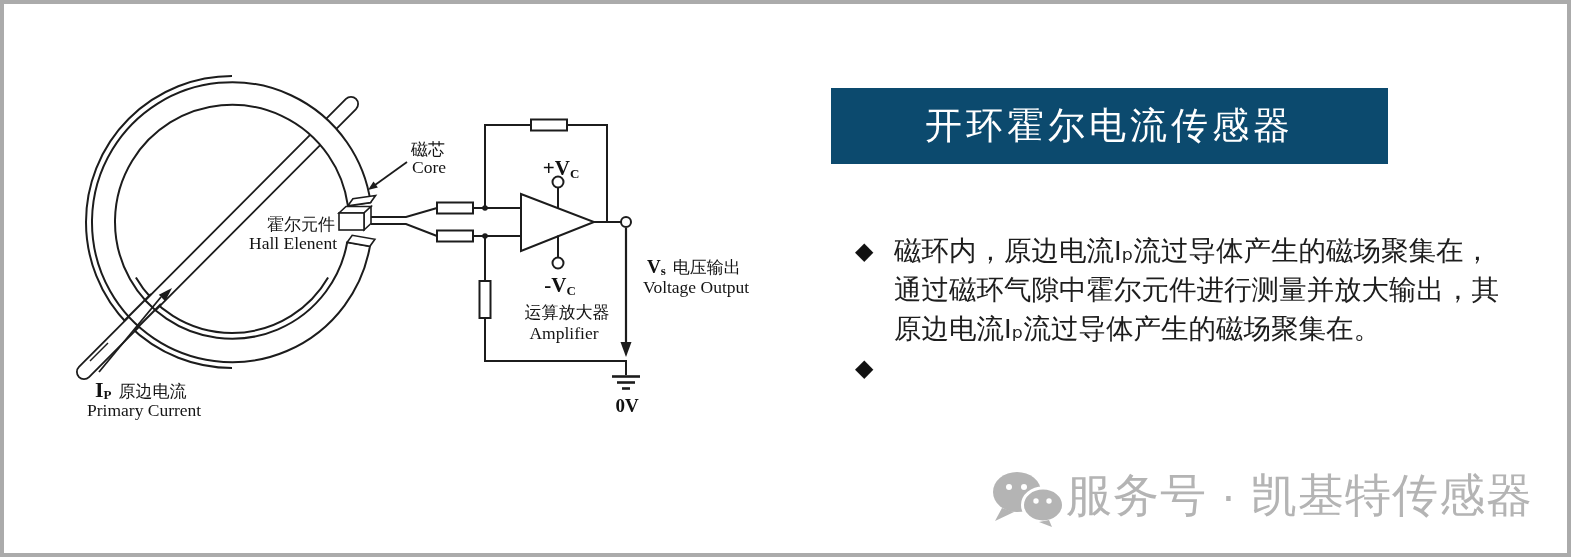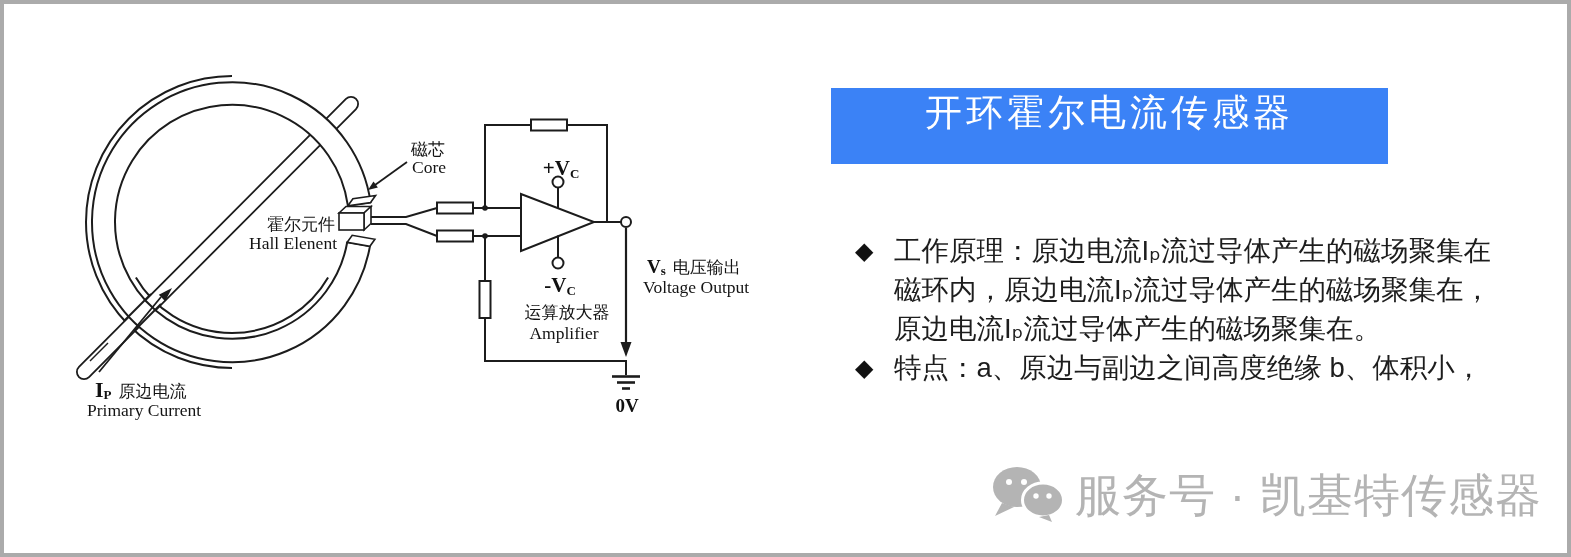--- a/index.html
+++ b/index.html
@@ -13,31 +13,31 @@
   .wire{stroke:#1c1c1c; stroke-width:2; fill:none;}
   .part{stroke:#1c1c1c; stroke-width:2; fill:#ffffff;}
   .thin{stroke:#1c1c1c; stroke-width:1.6; fill:#ffffff;}
   .ink{fill:#1c1c1c; stroke:none;}
   .t-zh{font-family:"Liberation Sans","DejaVu Sans",sans-serif; font-size:17px; fill:#141414;}
   .t-en{font-family:"Liberation Serif","DejaVu Serif",serif; font-size:17.5px; fill:#141414;}
   .t-bs{font-family:"Liberation Serif","DejaVu Serif",serif; font-weight:bold; fill:#111111;}
   
   .banner{
     position:absolute; left:827px; top:84px; width:557px; height:76px;
-    background:#3b82f6; display:flex; align-items:flex-start; justify-content:center;
+    background:#0c4a6e; display:flex; align-items:center; justify-content:center;
   }
   .banner-title{color:#ffffff; font-size:37px; letter-spacing:4px; font-weight:400; white-space:nowrap;}
   
   .bullets{position:absolute; left:851px; top:227px; width:672px; color:#1d1d1d;}
   .bullet-item{display:flex; align-items:flex-start;}
   .b-diamond{flex:0 0 39px; font-size:24px; line-height:39px; color:#111;}
   .b-lines{flex:1;}
   .b-line{font-size:27.5px; line-height:39px; white-space:nowrap;}
   
-  .watermark{position:absolute; left:986px; top:461px; display:flex; align-items:flex-start; gap:9px;}
+  .watermark{position:absolute; left:986px; top:461px; display:flex; align-items:flex-end; }
   .wm-text{color:#b4b4b4; font-size:46px; letter-spacing:1px; white-space:nowrap;}
 </style>
 </head>
 <body>
 
 <div class="frame">
 
   <svg class="diagram-svg" width="800" height="557" viewBox="0 0 800 557">
 
     <path d="M228 364 A146 146 0 0 1 228 72" class="wire"></path>
@@ -117,29 +117,28 @@
   </svg>
 
   <div class="banner">
     <span class="banner-title">开环霍尔电流传感器</span>
   </div>
 
   <div class="bullets">
     <div class="bullet-item">
       <span class="b-diamond">◆</span>
       <div class="b-lines">
-        <div class="b-line">工作原理：原边电流Iₚ流过导体产生的磁场聚集在</div>
         <div class="b-line">磁环内，原边电流Iₚ流过导体产生的磁场聚集在，</div>
+        <div class="b-line">通过磁环气隙中霍尔元件进行测量并放大输出，其</div>
         <div class="b-line">原边电流Iₚ流过导体产生的磁场聚集在。</div>
       </div>
     </div>
     <div class="bullet-item">
       <span class="b-diamond">◆</span>
       <div class="b-lines">
-        <div class="b-line">特点：a、原边与副边之间高度绝缘 b、体积小，</div>
       </div>
     </div>
   </div>
 
   <div class="watermark">
     <svg width="76" height="57" viewBox="0 0 76 57">
       <ellipse cx="27" cy="22" rx="24" ry="20" fill="#b4b4b4"></ellipse>
       <polygon points="12,38 5,51 24,42" fill="#b4b4b4"></polygon>
       <circle cx="19" cy="17" r="3" fill="#ffffff"></circle>
       <circle cx="34" cy="17" r="3" fill="#ffffff"></circle>

